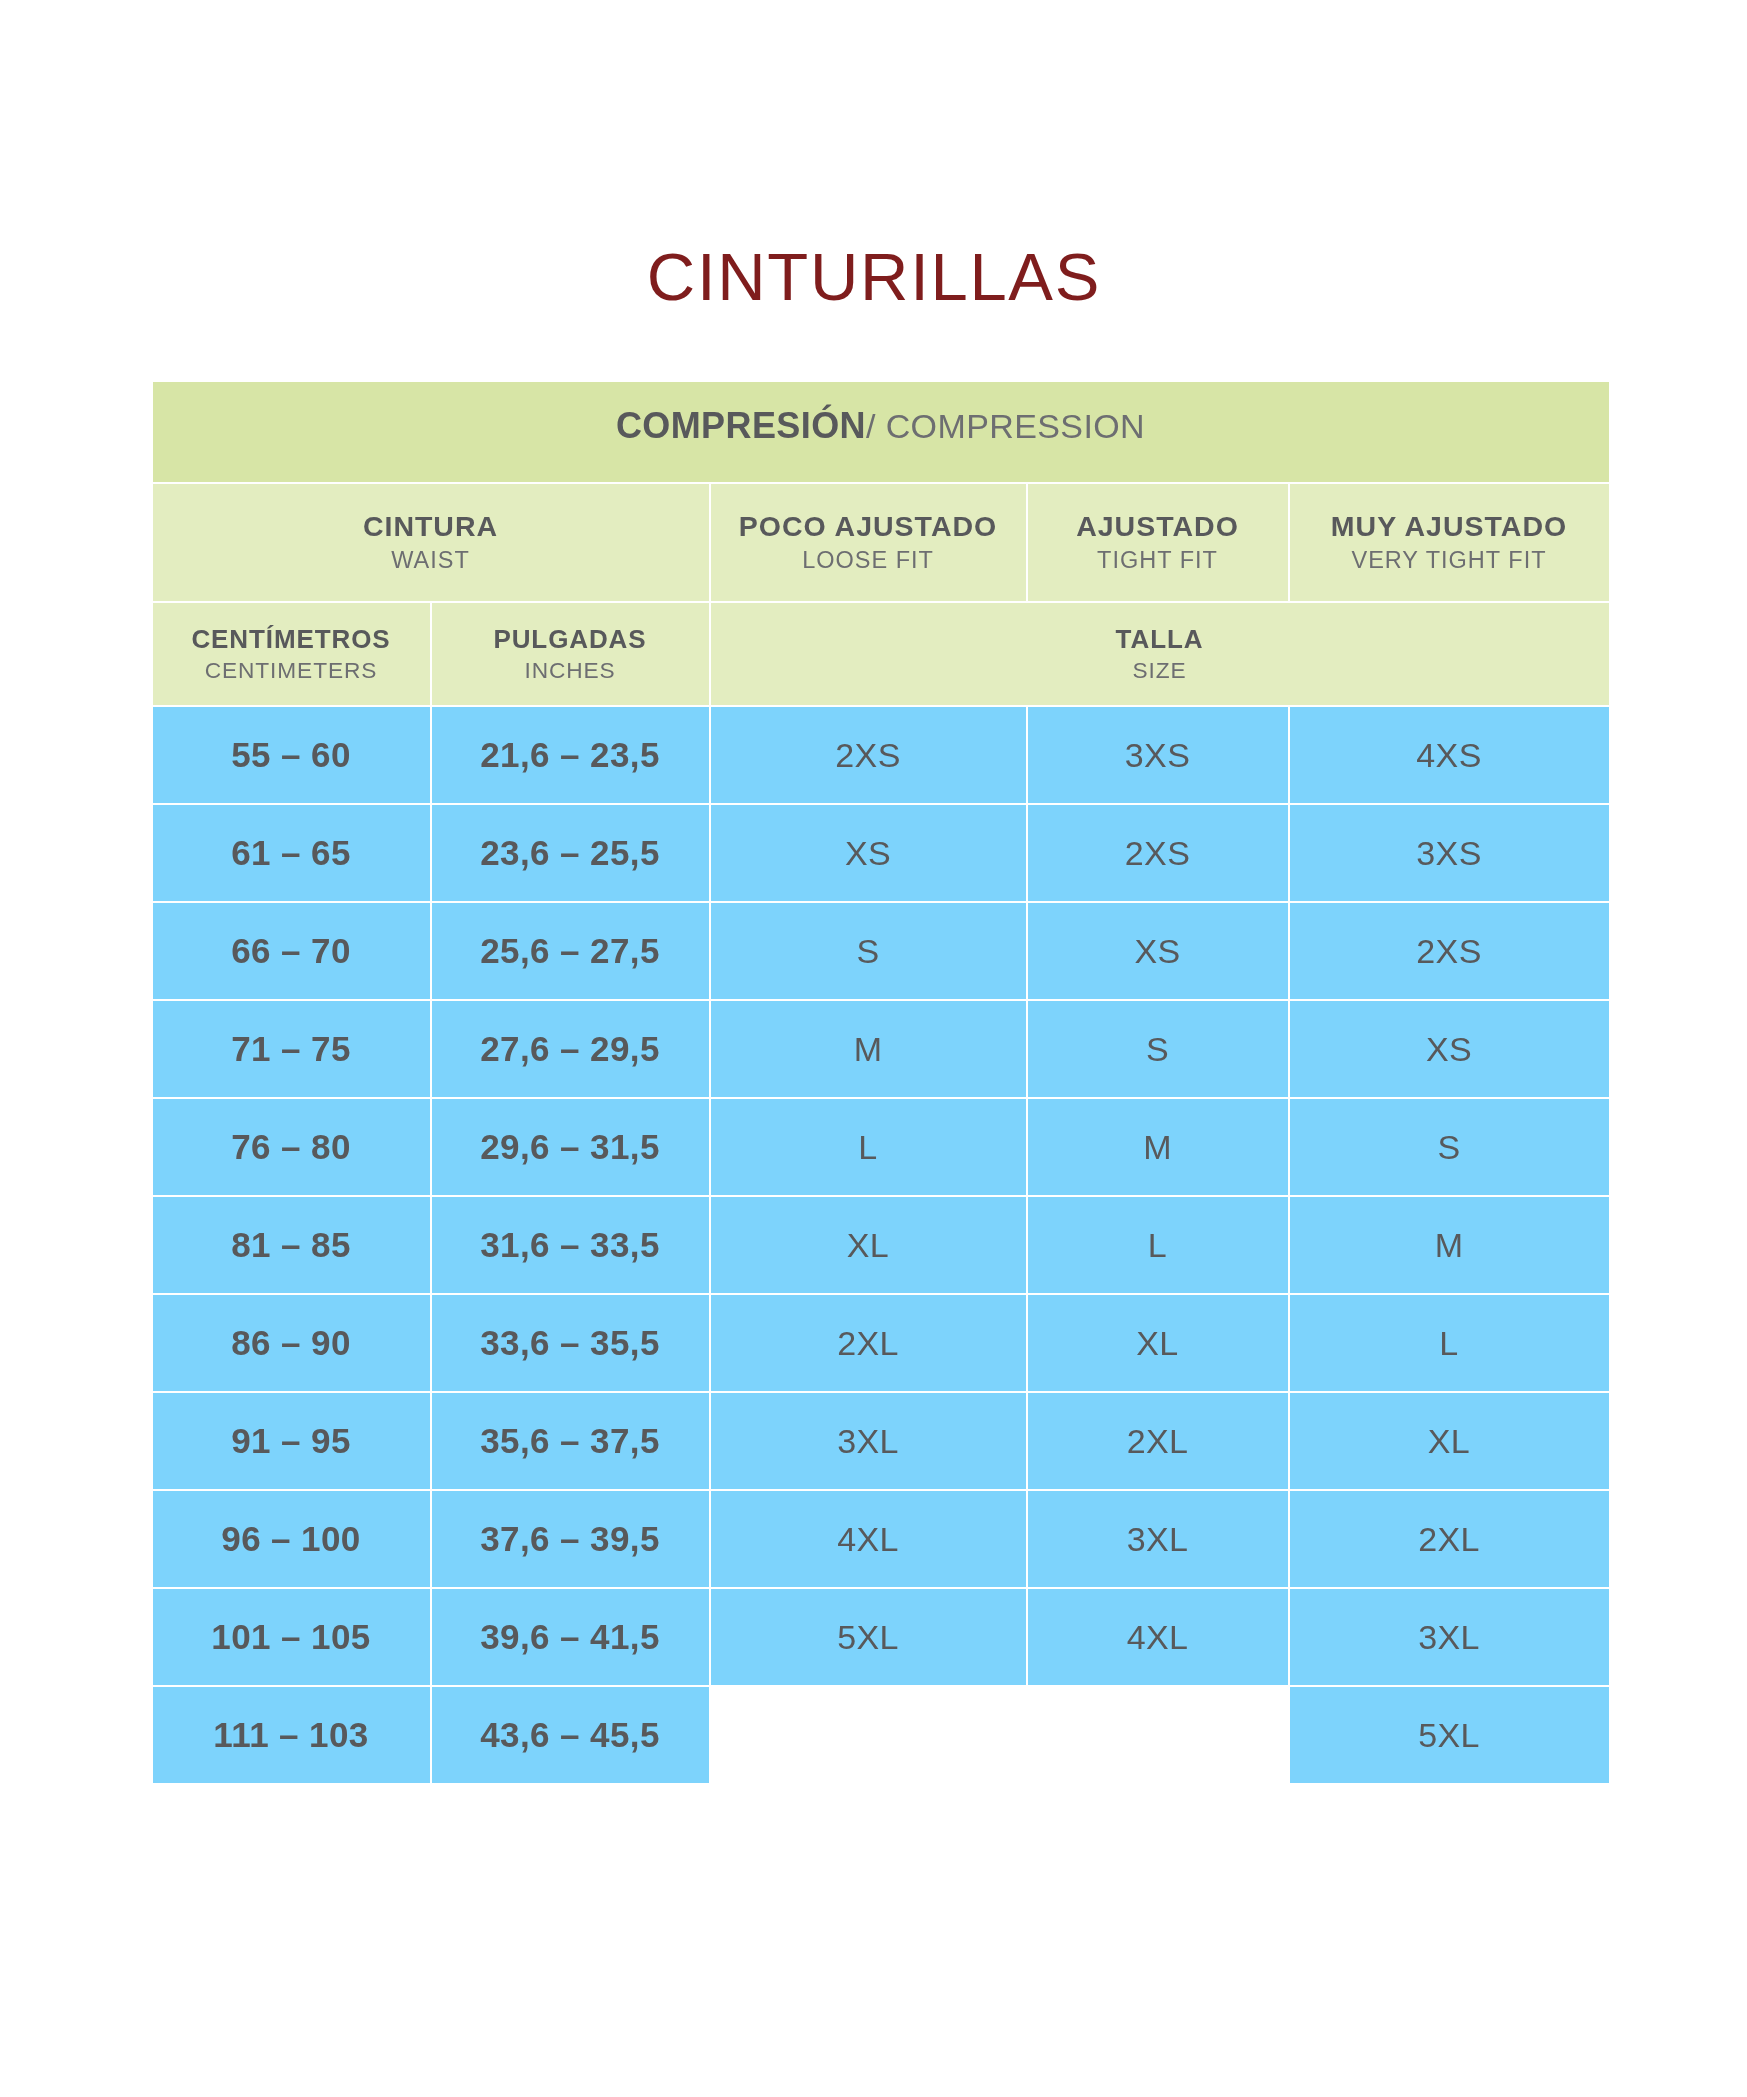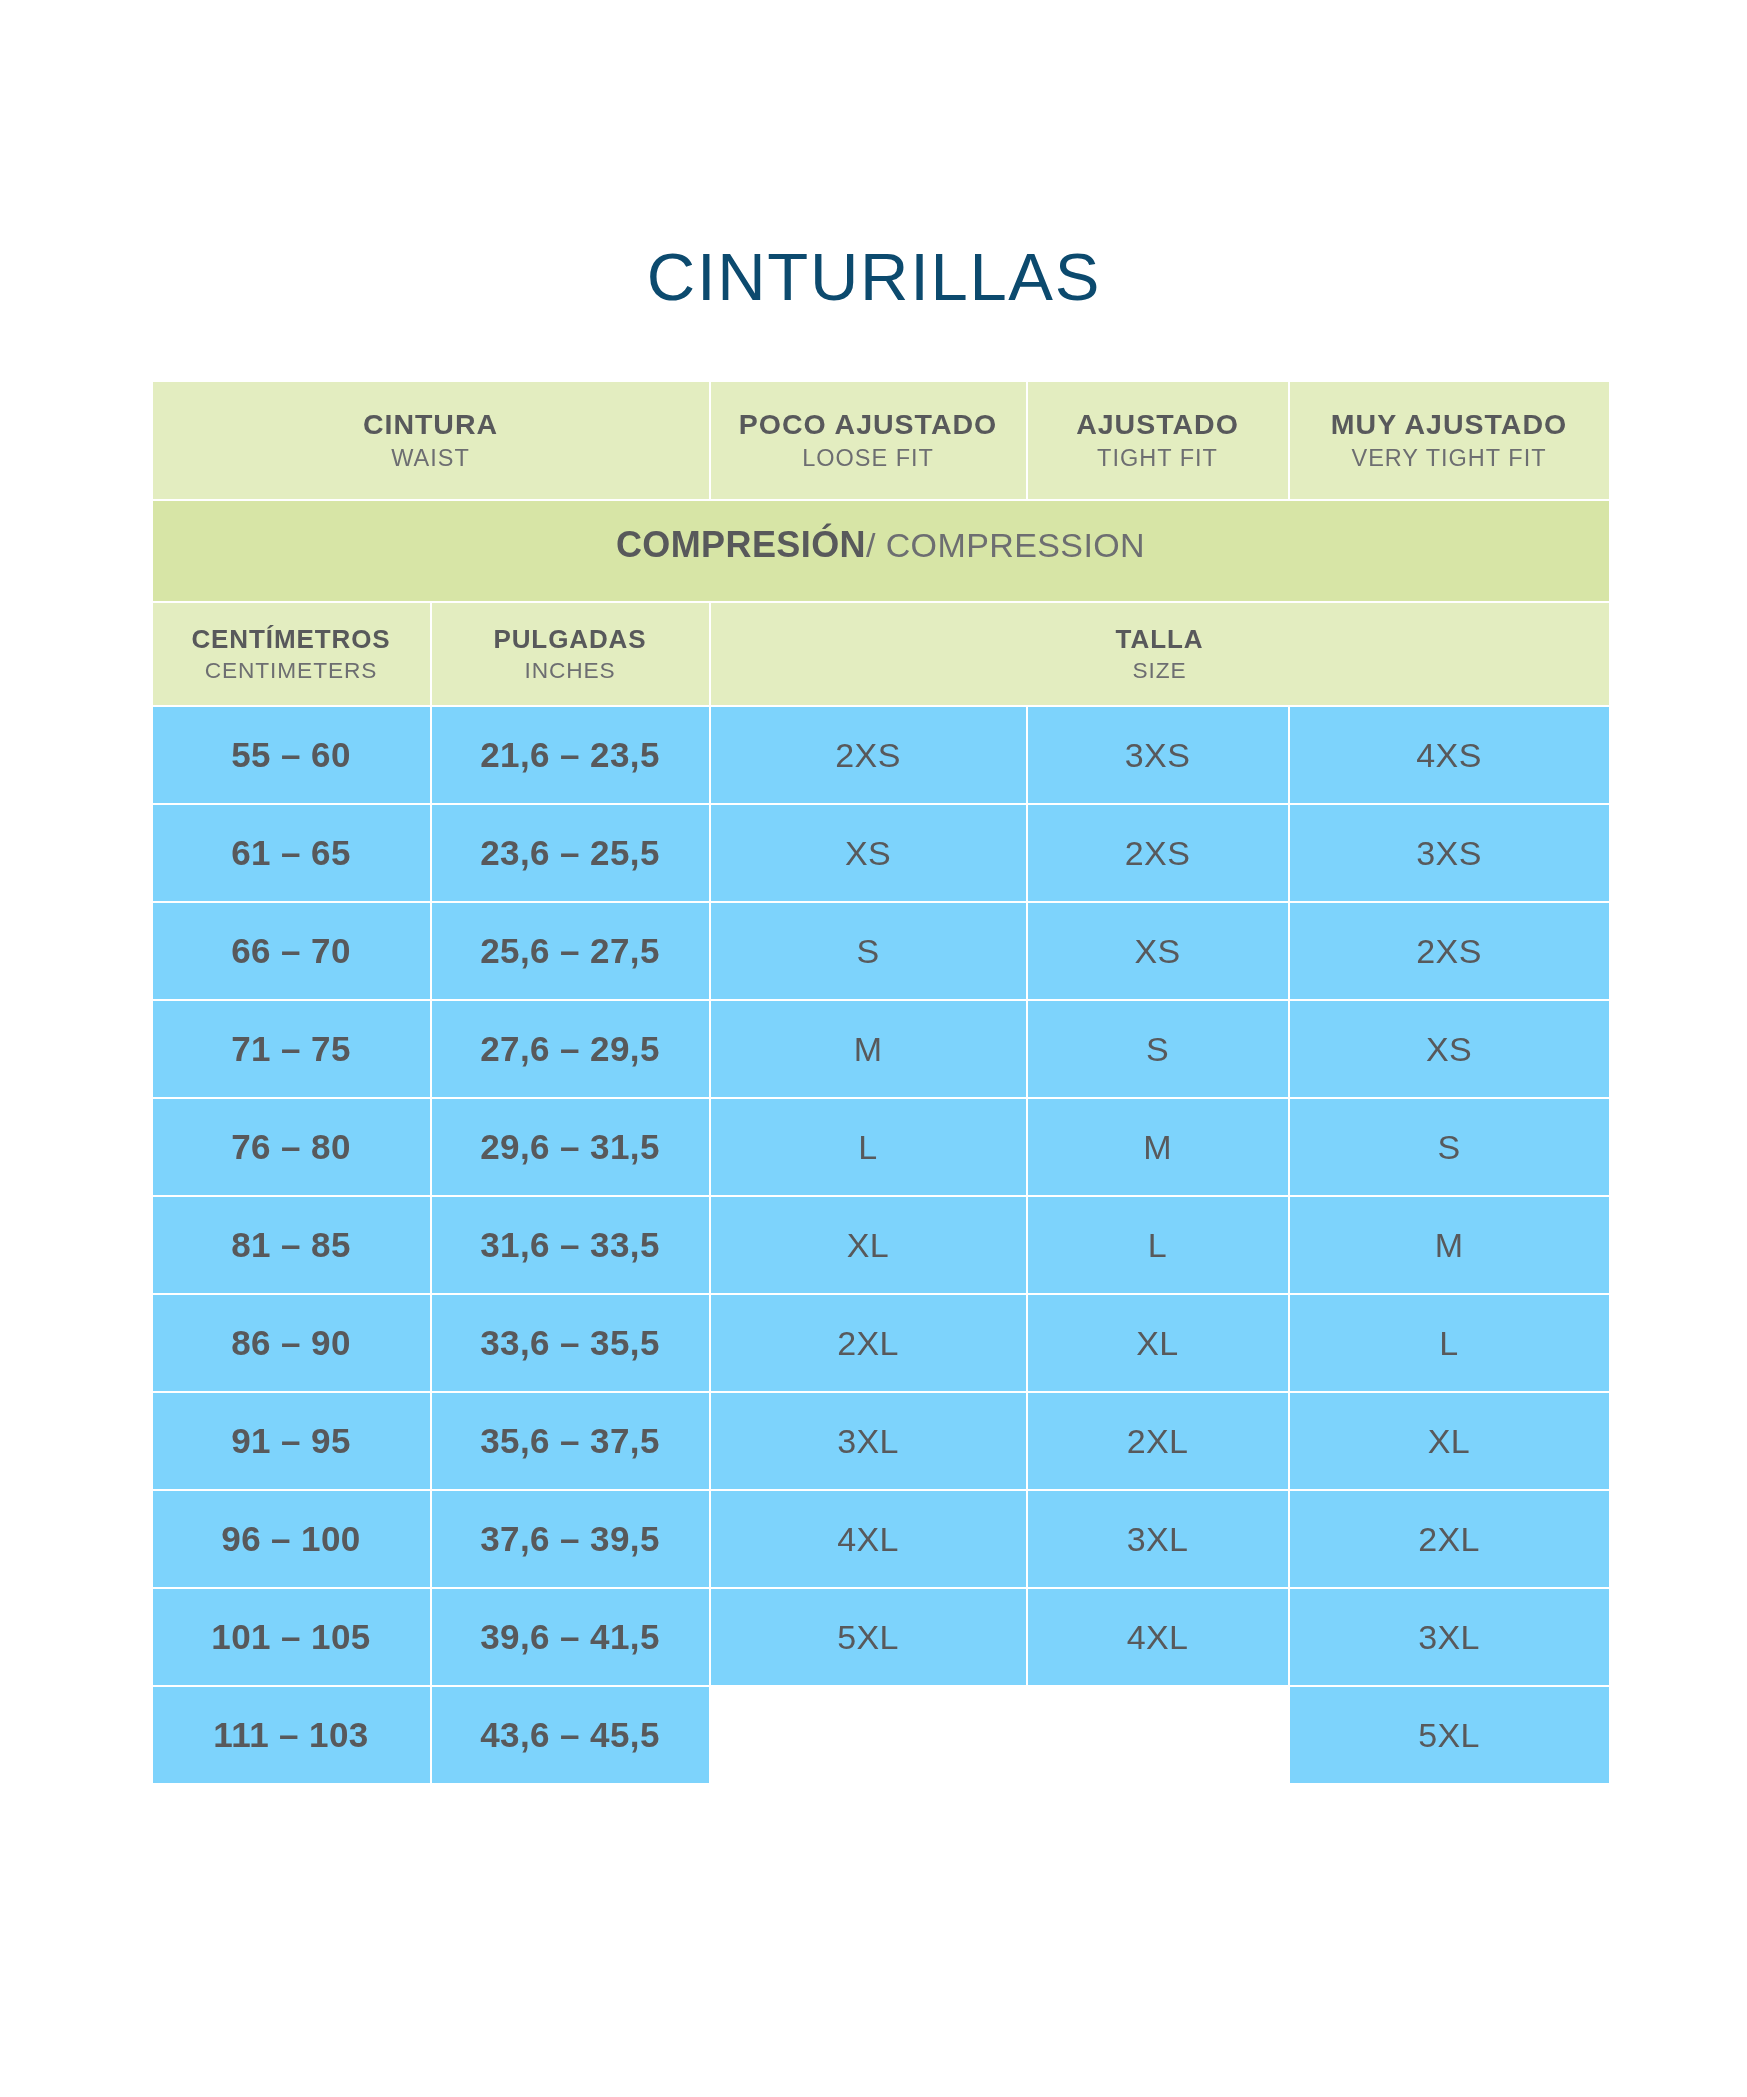--- a/index.html
+++ b/index.html
@@ -18,21 +18,21 @@
     position: relative;
     width: 1748px;
     height: 2098px;
     box-sizing: border-box;
   }
   .title {
     text-align: center;
     font-size: 67px;
     font-weight: 400;
     letter-spacing: 1.7px;
-    color: #0c4a6e;
+    color: #7f1d1d;
     padding-top: 243px;
     padding-bottom: 0;
     line-height: 1;
   }
   .table-wrap {
     width: 1447px;
     margin: 0 auto;
     margin-top: 70px;
   }
   table {
@@ -148,40 +148,40 @@
     <table>
       <colgroup>
         <col class="c-cm">
         <col class="c-in">
         <col class="c-loose">
         <col class="c-tight">
         <col class="c-very">
       </colgroup>
       <tbody>
         <tr>
+          <td class="band compression-header" colspan="5">
+            <span class="es">COMPRESIÓN</span><span class="en">/ COMPRESSION</span>
+          </td>
+        </tr>
+        <tr>
           <td class="band-light group-header" colspan="2">
             <span class="es">CINTURA</span>
             <span class="en">WAIST</span>
           </td>
           <td class="band-light group-header">
             <span class="es">POCO AJUSTADO</span>
             <span class="en">LOOSE FIT</span>
           </td>
           <td class="band-light group-header">
             <span class="es">AJUSTADO</span>
             <span class="en">TIGHT FIT</span>
           </td>
           <td class="band-light group-header">
             <span class="es">MUY AJUSTADO</span>
             <span class="en">VERY TIGHT FIT</span>
-          </td>
-        </tr>
-        <tr>
-          <td class="band compression-header" colspan="5">
-            <span class="es">COMPRESIÓN</span><span class="en">/ COMPRESSION</span>
           </td>
         </tr>
         <tr>
           <td class="band-light sub-header">
             <span class="es">CENTÍMETROS</span>
             <span class="en">CENTIMETERS</span>
           </td>
           <td class="band-light sub-header">
             <span class="es">PULGADAS</span>
             <span class="en">INCHES</span>

